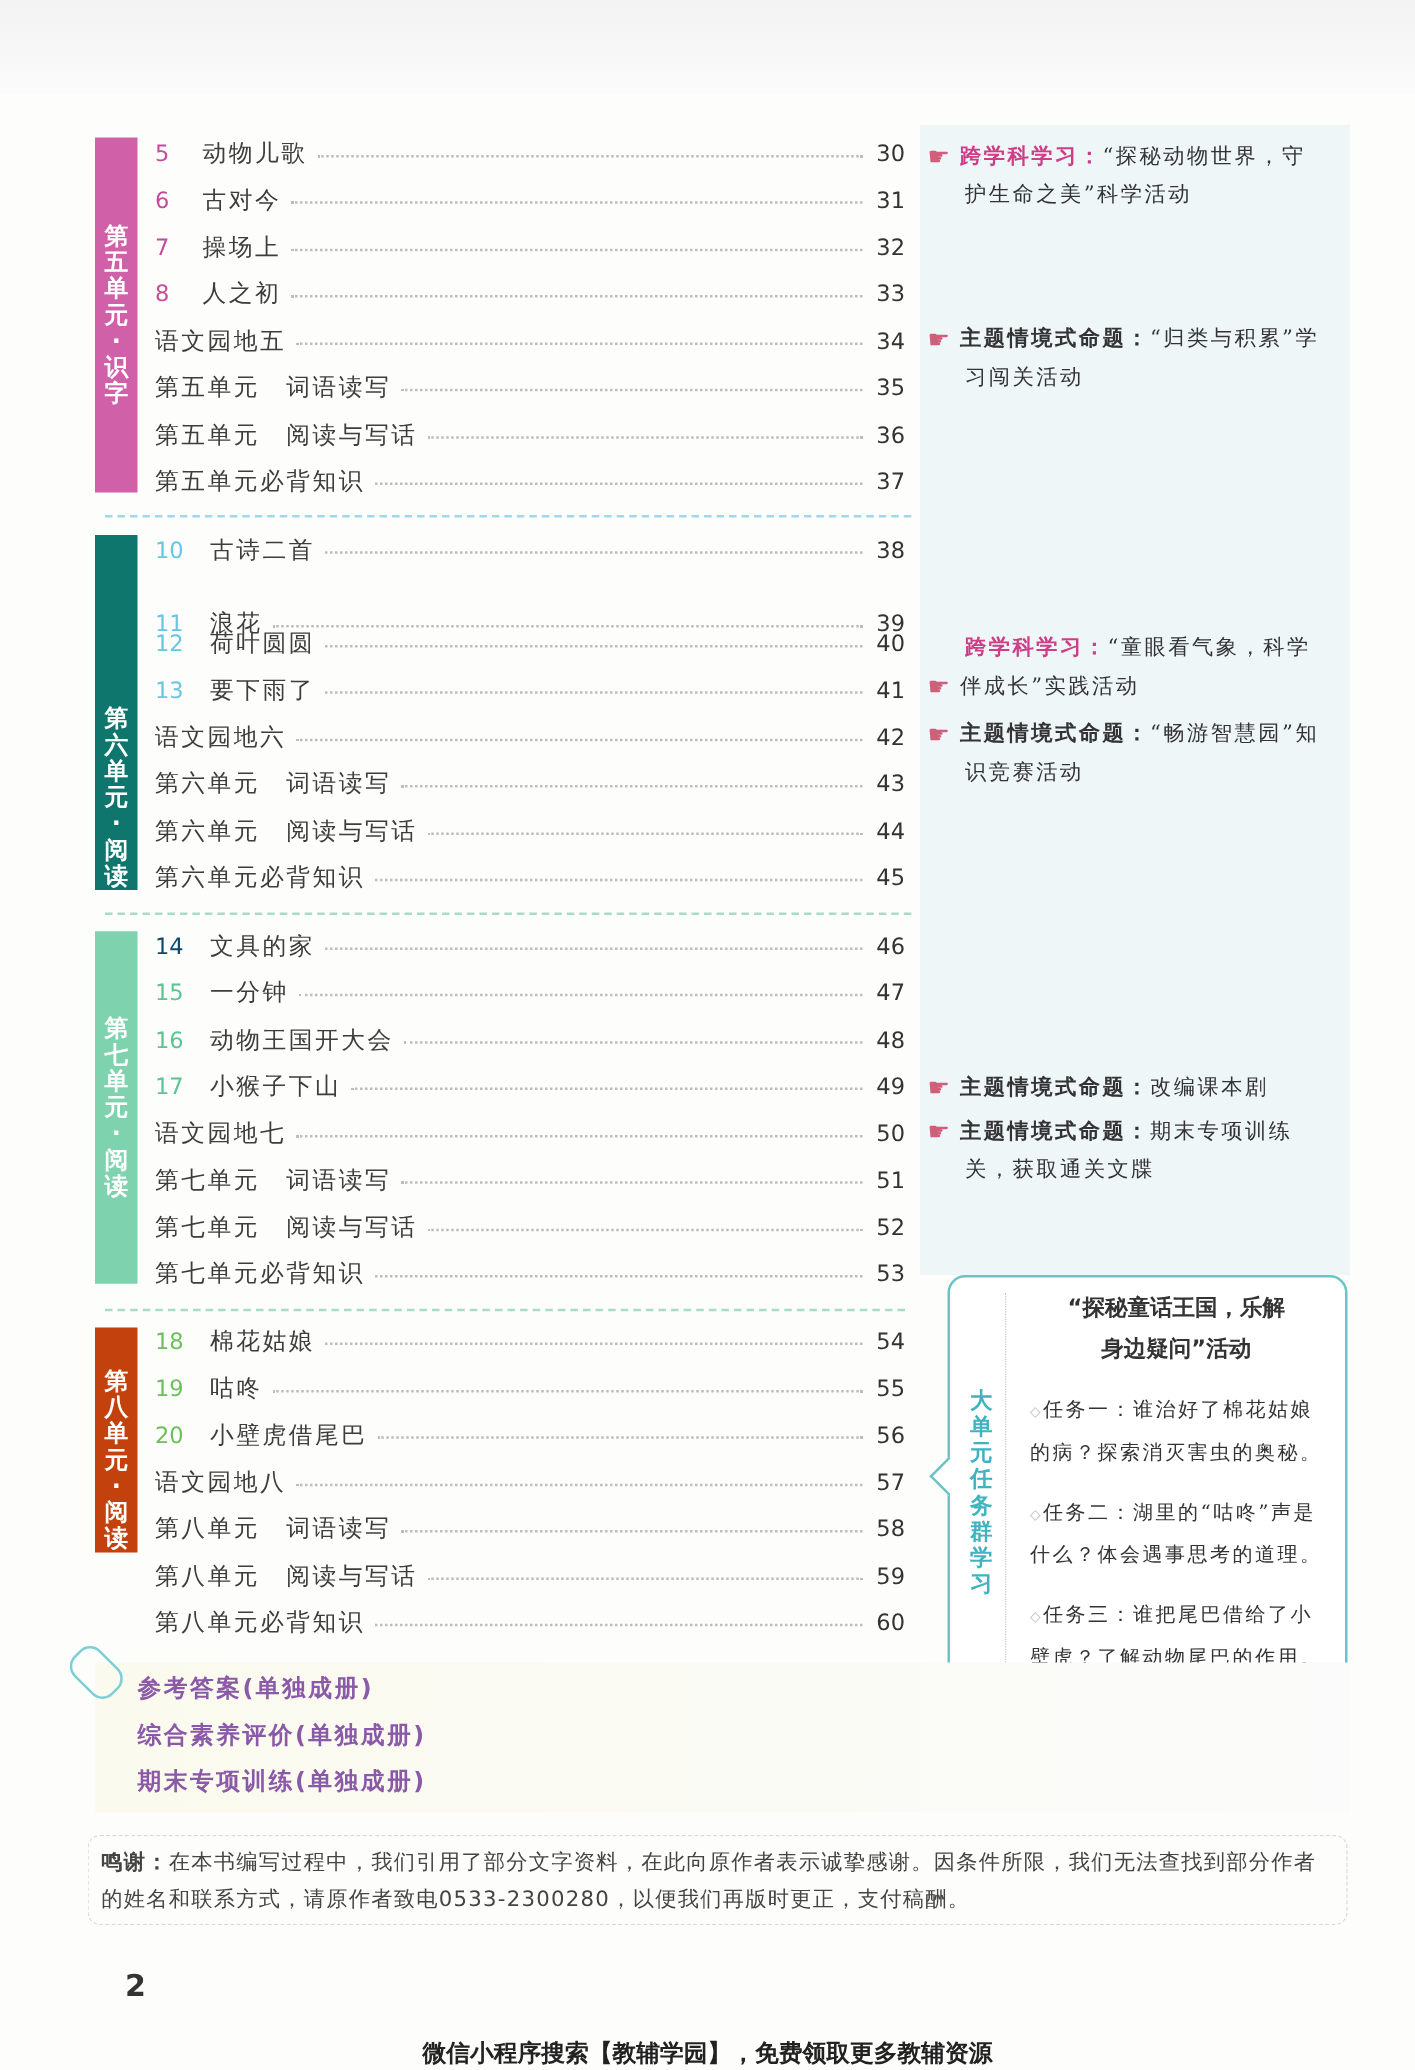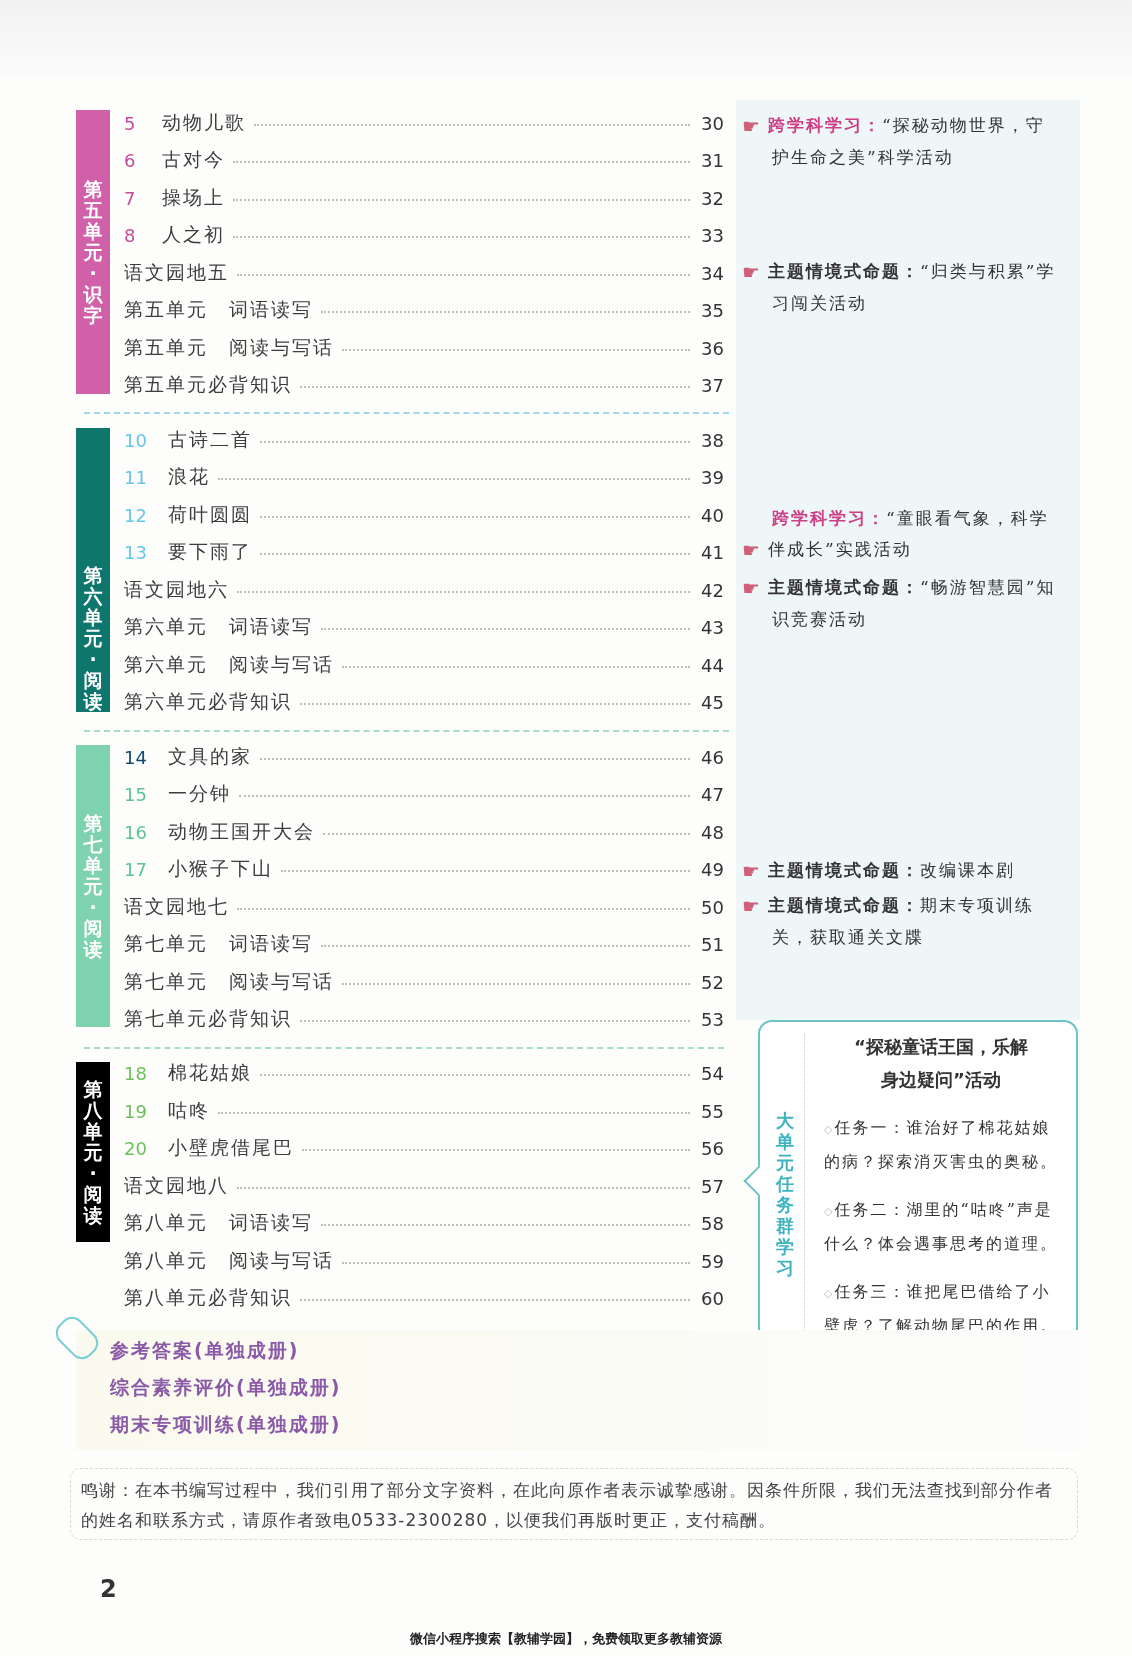--- a/index.html
+++ b/index.html
@@ -24,23 +24,23 @@
   .taskbox .side{position:absolute;left:14px;top:88px;width:22px;color:#3fb4c0;font-weight:bold;font-size:18px;line-height:21px;text-align:center;}
   .taskbox .vline{position:absolute;left:44px;top:12px;height:310px;border-left:1px dotted #c9c9c9;}
   .taskbox .head{position:absolute;left:48px;top:8px;width:266px;text-align:center;font-weight:bold;font-size:18px;line-height:33px;color:#333;}
   .taskbox .tasks{position:absolute;left:48px;top:74px;width:268px;font-family:"DejaVu Serif","Liberation Serif",serif;font-size:16px;line-height:32px;letter-spacing:2px;color:#333;}
   .taskbox .task{margin:16px;}
   .taskbox .dia{color:#bbb;font-size:11px;}
   .clip{position:absolute;left:62px;top:1316px;width:26px;height:40px;border:2px solid #7ccfd6;border-radius:12px;transform:rotate(-45deg);}
   .extras-bg{position:absolute;left:76px;top:1330px;width:1004px;height:120px;background:linear-gradient(90deg,#fafaee,#fbfbfb);}
   .extra{position:absolute;left:110px;font-size:19px;font-weight:bold;color:#8a5aa8;letter-spacing:2px;}
   .thanks{position:absolute;left:70px;top:1468px;width:1008px;height:56px;border:1px dashed #d8d8d8;border-radius:10px;box-sizing:border-box;padding:6px 10px;font-size:17px;line-height:40px;color:#444;letter-spacing:1px;}
-  .thanks .lead{font-weight:normal;}
+  .thanks .lead{font-weight:bold;}
   .pagenum{position:absolute;left:100px;top:1575px;font-size:24px;font-weight:bold;color:#333;}
-  .watermark{position:absolute;left:0;width:1132px;top:1630px;text-align:center;font-size:13px;font-weight:bold;color:#222;}
+  .watermark{position:absolute;left:0;width:1132px;top:1630px;text-align:center;font-size:19px;font-weight:bold;color:#222;}
 </style>
 </head>
 <body>
 
 <div class="top-shade"></div>
 <div class="right-bg"></div>
 
 <div class="band" style="top:110px;height:284px;background:#d060a8;">
     <span>第五单元·识字</span>
   </div>
@@ -95,21 +95,21 @@
 <div class="band" style="top:428px;height:284px;background:#0f766e;align-items:flex-end;">
     <span>第六单元·阅读</span>
   </div>
 <div>
   <div class="row" style="top:425px">
       <span class="num" style="color:#66c6e6;width:44px">10</span>
       <span class="title">古诗二首</span>
       <span class="dots"></span>
       <span class="page">38</span>
     </div>
-  <div class="row" style="top:462px">
+  <div class="row" style="top:484px">
       <span class="num" style="color:#66c6e6;width:44px">11</span>
       <span class="title">浪花</span>
       <span class="dots"></span>
       <span class="page">39</span>
     </div>
   <div class="row" style="top:500px">
       <span class="num" style="color:#66c6e6;width:44px">12</span>
       <span class="title">荷叶圆圆</span>
       <span class="dots"></span>
       <span class="page">40</span>
@@ -187,21 +187,21 @@
       <span class="page">52</span>
     </div>
   <div class="row" style="top:1004px">
       <span class="title">第七单元必背知识</span>
       <span class="dots"></span>
       <span class="page">53</span>
     </div>
 </div>
 <div class="divider" style="top:1047px;border-color:#a8dcc6;width:640px;"></div>
 
-<div class="band" style="top:1062px;height:180px;background:#000000;">
+<div class="band" style="top:1062px;height:180px;background:#c2410c;align-items:flex-end;">
     <span>第八单元·阅读</span>
   </div>
 <div>
   <div class="row" style="top:1058px">
       <span class="num" style="color:#6cc05a;width:44px">18</span>
       <span class="title">棉花姑娘</span>
       <span class="dots"></span>
       <span class="page">54</span>
     </div>
   <div class="row" style="top:1096px">

